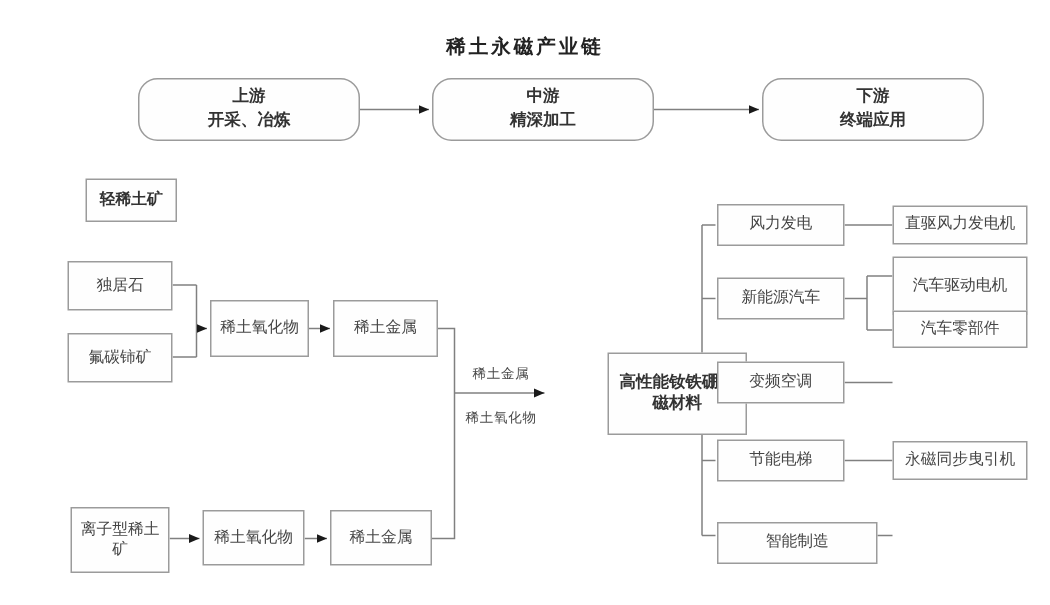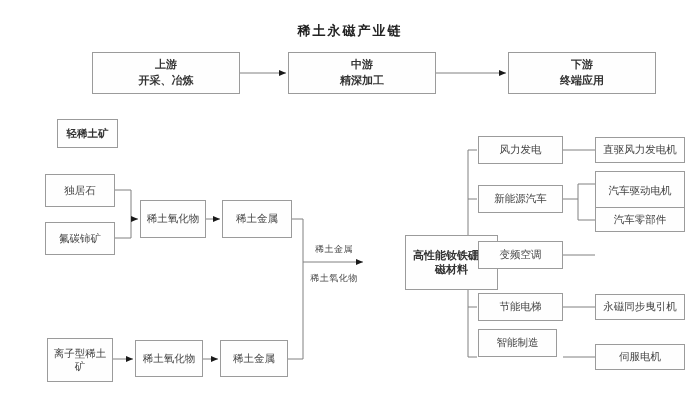--- a/index.html
+++ b/index.html
@@ -12,21 +12,21 @@
     font-size:13px;font-weight:bold;letter-spacing:2px;color:#222;
     font-family:Liberation Mono, monospace;
   }
   .wires{position:absolute;left:0;top:0;width:700px;height:403px;}
   .box{
     position:absolute;box-sizing:border-box;border:1px solid #9b9b9b;background:#fefefe;
     display:flex;align-items:center;justify-content:center;flex-direction:column;
     text-align:center;font-size:10.5px;line-height:1.25;color:#454545;padding:1px 2px;
   }
   .box.bold{font-weight:bold;color:#333;}
-  .flowbox{font-size:11px;font-weight:bold;color:#333;line-height:1.45;}
+  .flowbox{font-size:11px;font-weight:bold;color:#333;line-height:1.45;border-radius:13px;}
   .wire-label{
     position:absolute;font-size:9px;color:#4a4a4a;text-align:center;letter-spacing:0.5px;
   }
 </style>
 </head>
 <body>
 
 <div class="canvas">
 
   <div class="title">稀土永磁产业链</div>
@@ -97,21 +97,20 @@
   <div class="box" style="left:220px;top:340px;width:68px;height:37px;">稀土金属</div>
 
   <div class="wire-label" style="left:308px;top:243px;width:52px;">稀土金属</div>
   <div class="wire-label" style="left:305px;top:272px;width:58px;">稀土氧化物</div>
   <div class="box bold" style="left:365px;top:235px;width:93px;height:55px;font-size:11px;margin-left:40px;">高性能钕铁硼永磁材料</div>
 
   <div class="box" style="left:478px;top:136px;width:85px;height:28px;">风力发电</div>
   <div class="box" style="left:478px;top:185px;width:85px;height:28px;">新能源汽车</div>
   <div class="box" style="left:478px;top:241px;width:85px;height:28px;">变频空调</div>
   <div class="box" style="left:478px;top:293px;width:85px;height:28px;">节能电梯</div>
-  <div class="box" style="left:478px;top:329px;width:79px;height:28px;">智能制造</div>
+  <div class="box" style="left:478px;top:348px;width:107px;height:28px;">智能制造</div>
 
   <div class="box" style="left:595px;top:137px;width:90px;height:26px;">直驱风力发电机</div>
   <div class="box" style="left:595px;top:171px;width:90px;height:39px;">汽车驱动电机</div>
   <div class="box" style="left:595px;top:207px;width:90px;height:25px;">汽车零部件</div>
   <div class="box" style="left:595px;top:294px;width:90px;height:26px;">永磁同步曳引机</div>
-  <div class="box" style="left:595px;top:344px;width:90px;height:26px;">伺服电机</div>
 
 </div>
 
 </body></html>

